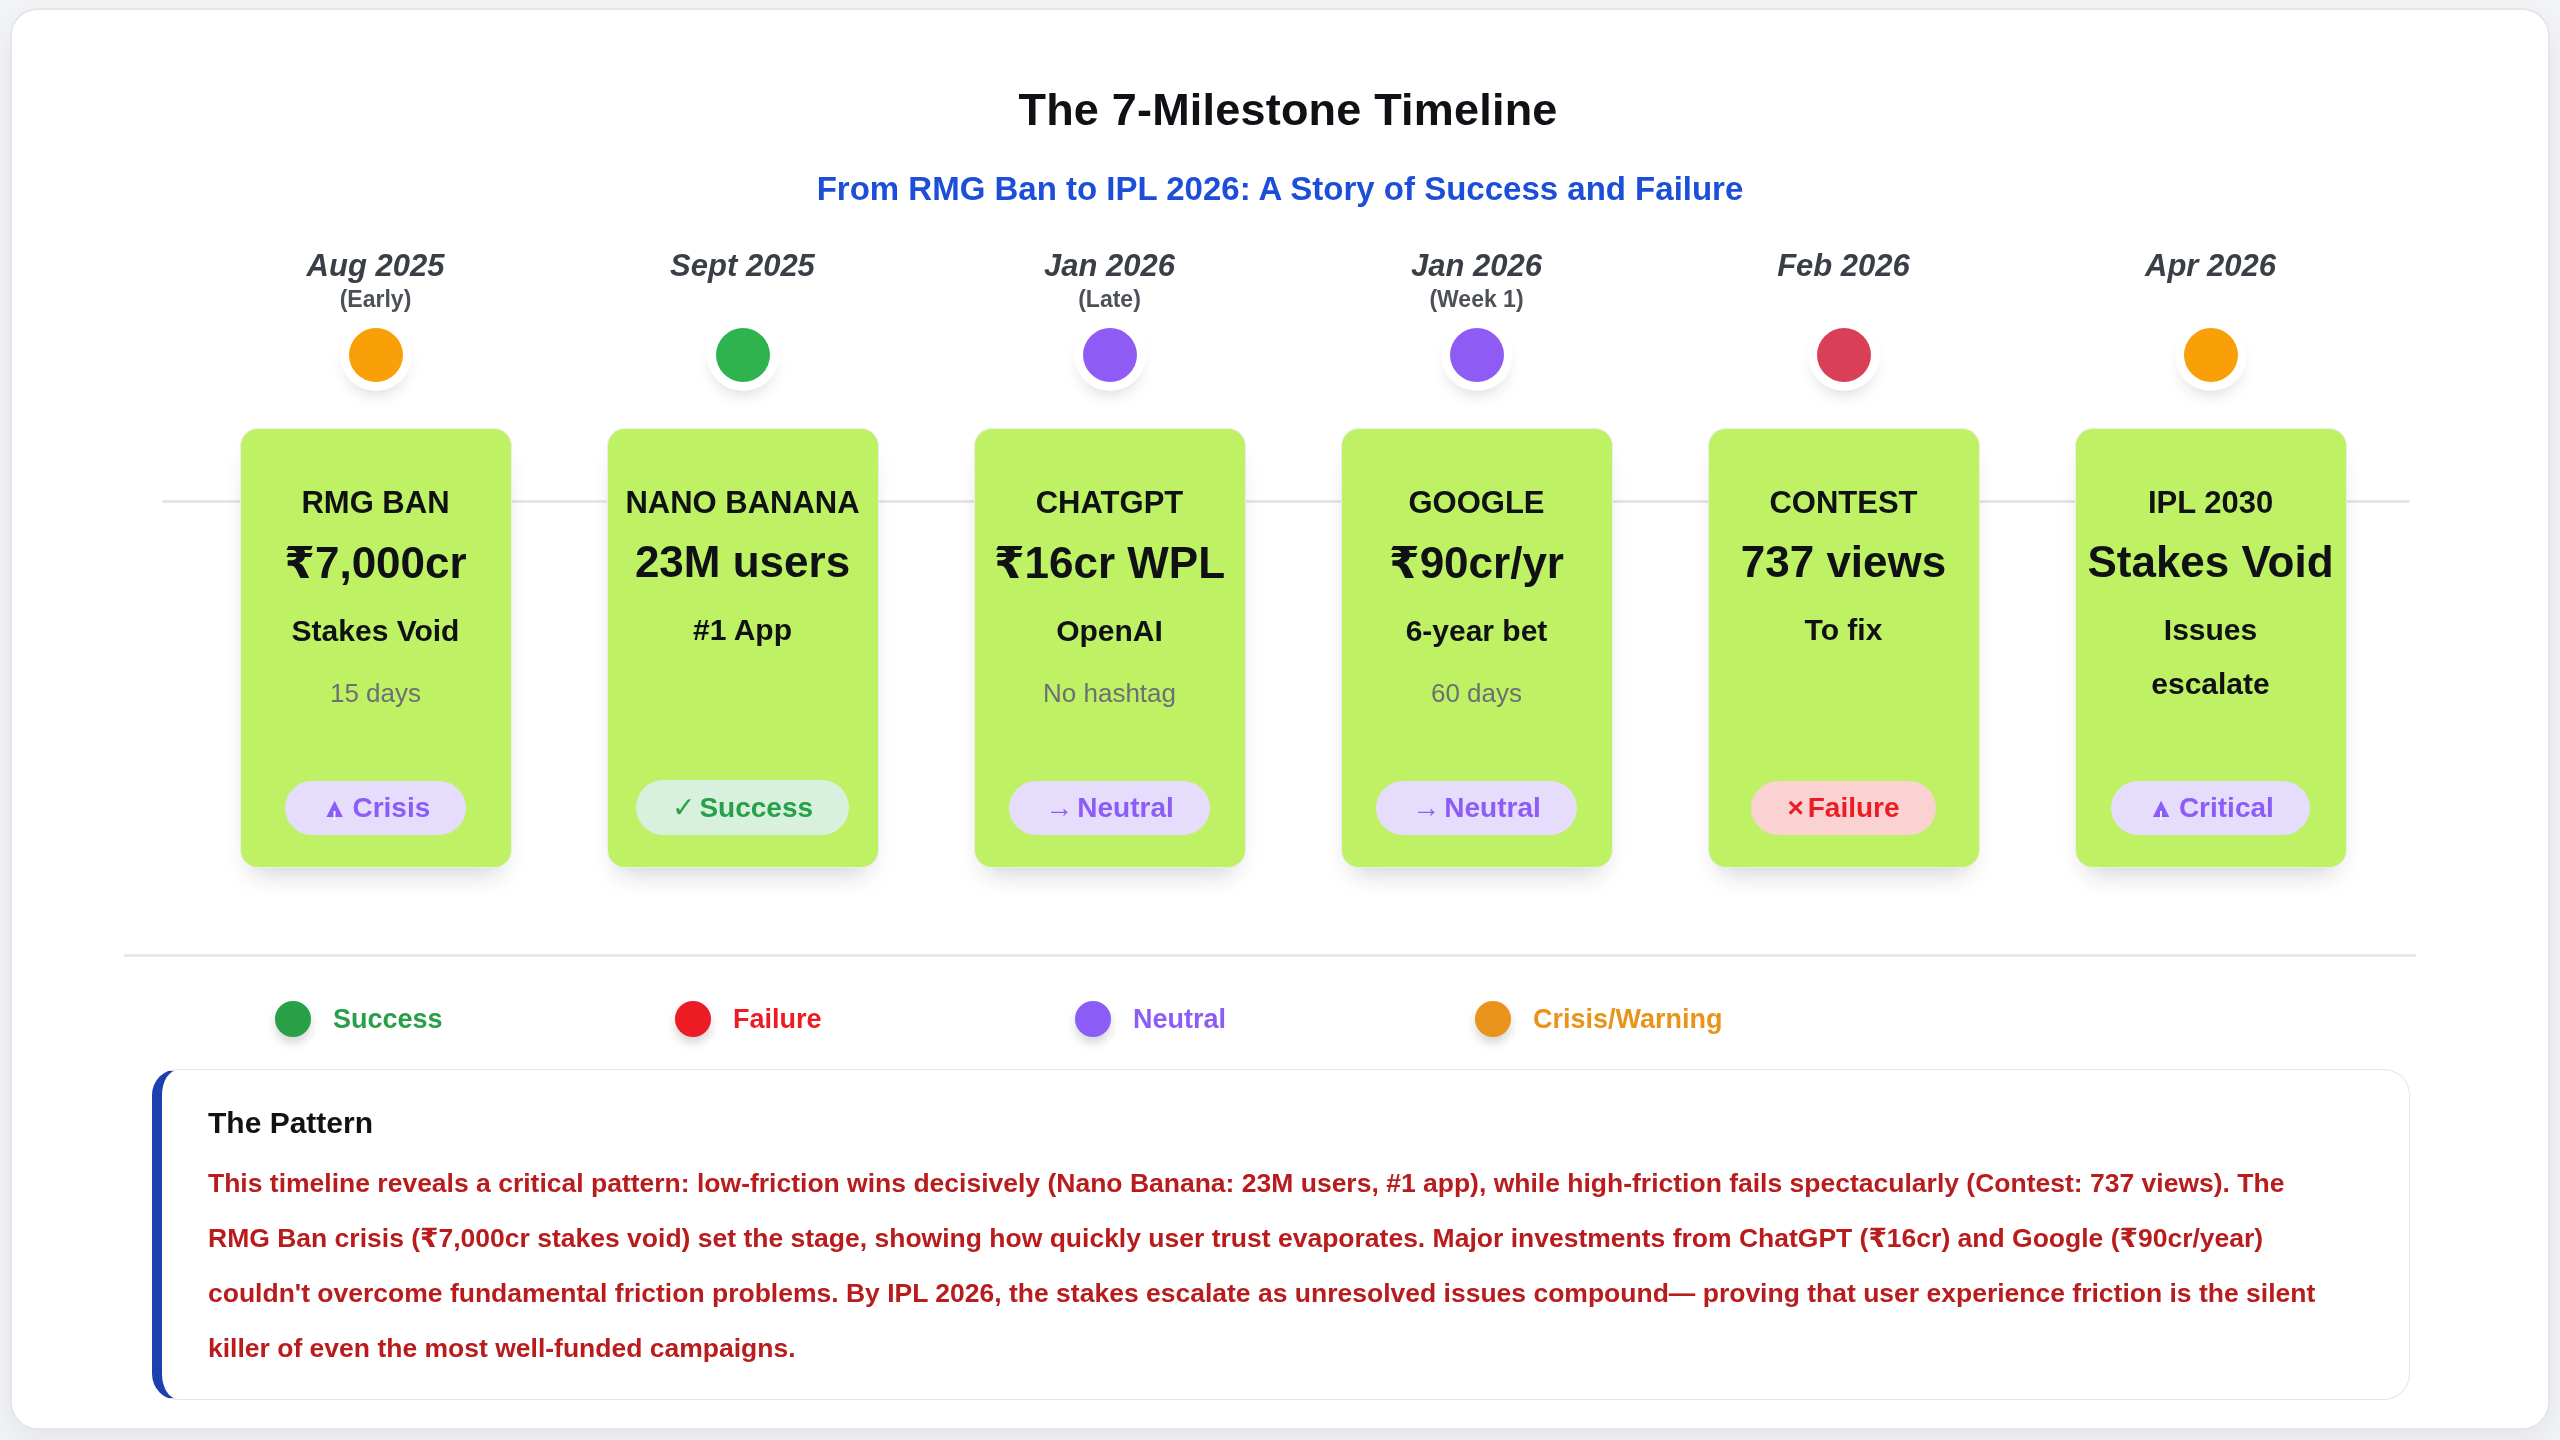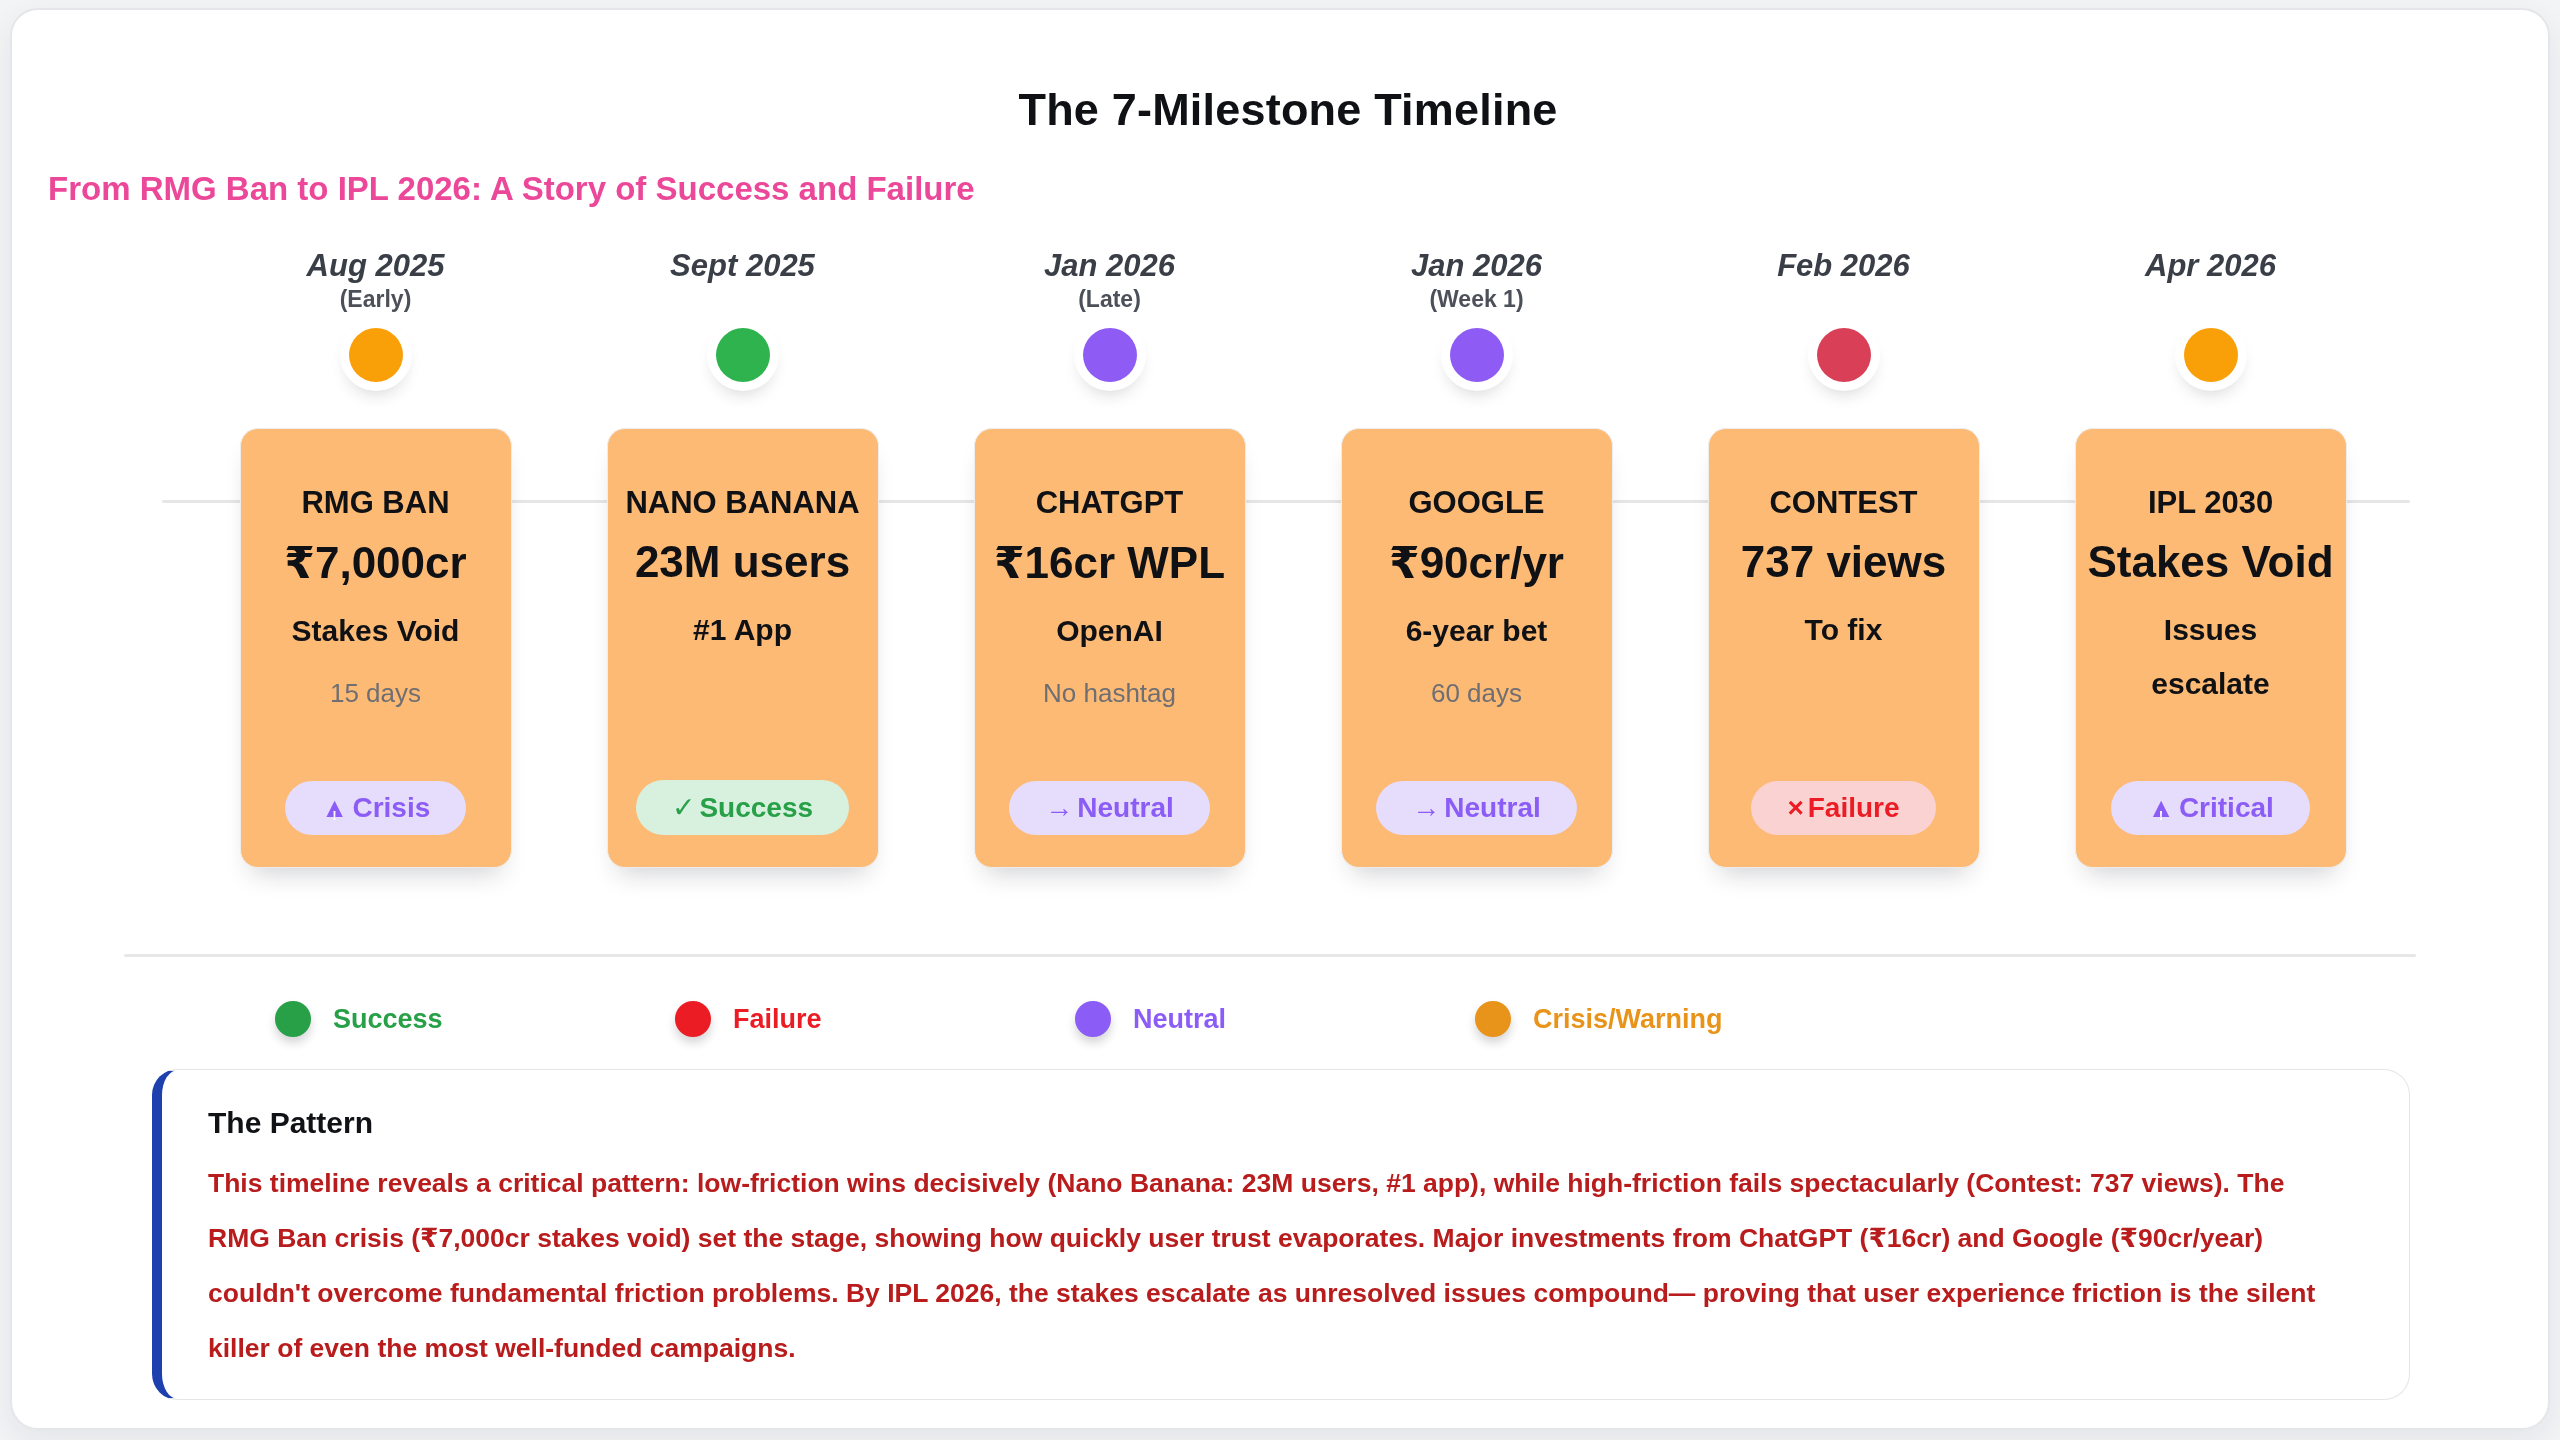--- a/index.html
+++ b/index.html
@@ -22,25 +22,24 @@
     margin-top: 74px;
     text-align: center;
     font-size: 45px;
     font-weight: 700;
     letter-spacing: 0.2px;
     color: #0f1115;
     padding-left: 16px;
   }
   .page-subtitle {
     margin-top: 34px;
-    text-align: left;
+    text-align: center;
     font-size: 33px;
     font-weight: 600;
-    color: #ec4899;
-    padding-left: 36px;
+    color: #1d4ed8;
   }
 
   
   .timeline {
     position: relative;
     margin: 40px 154px 0 180px;
     display: flex;
   }
   .tl-line {
     position: absolute;
@@ -65,21 +64,21 @@
   .dot {
     width: 54px; height: 54px;
     border-radius: 50%;
     margin-top: 4px;
     box-shadow: 0 0 0 9px #ffffff, 0 10px 18px rgba(25, 28, 40, 0.22);
   }
   .card {
     margin-top: 46px;
     width: 272px;
     height: 440px;
-    background: #fdba74;
+    background: #bef264;
     border: 1px solid #ededee;
     border-radius: 18px;
     box-shadow: 0 16px 26px -12px rgba(25, 28, 40, 0.22);
     display: flex;
     flex-direction: column;
     align-items: center;
     padding: 56px 16px 32px 16px;
   }
   .m-title  { font-size: 31px; font-weight: 700; color: #0f1115; white-space: nowrap; }
   .m-value  { font-size: 44px; font-weight: 800; color: #0f1115; margin-top: 16px; white-space: nowrap; }

